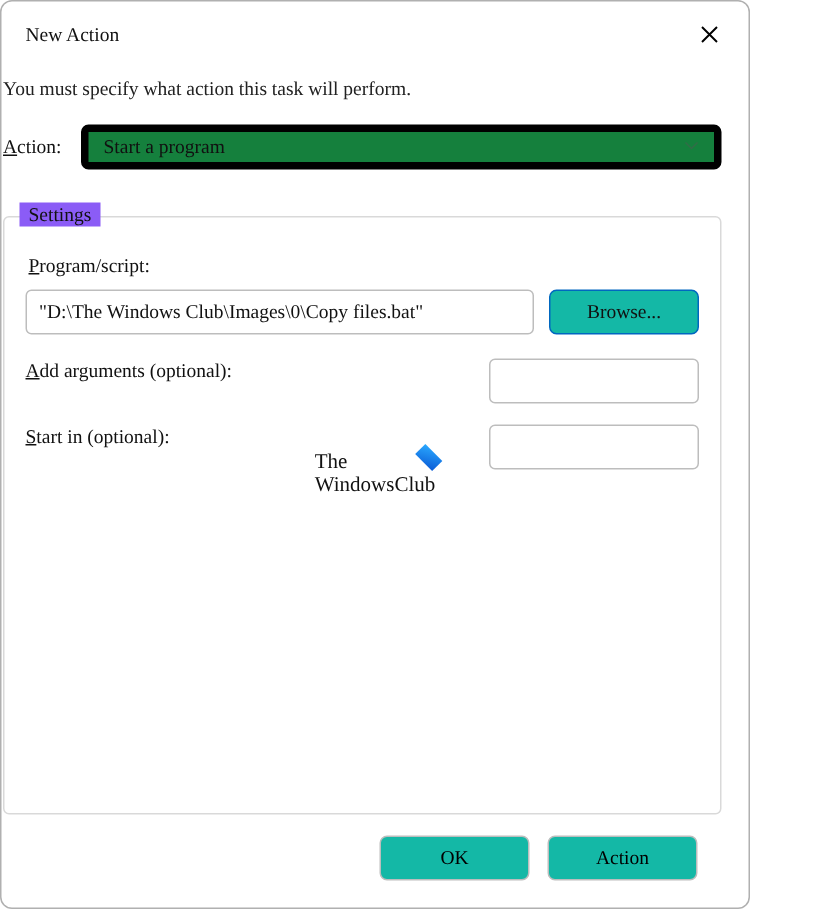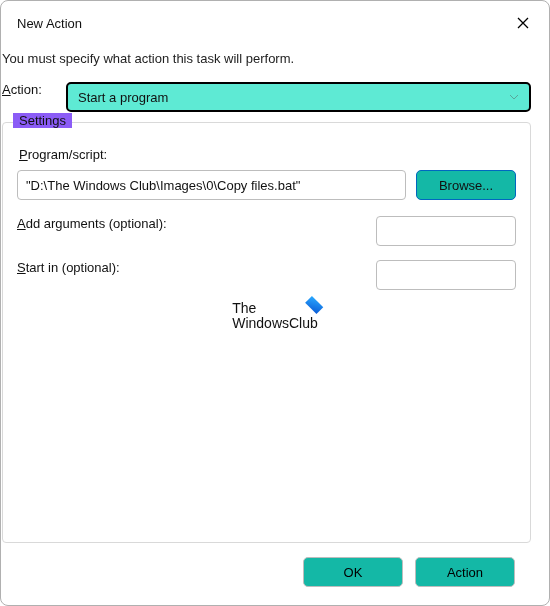--- a/index.html
+++ b/index.html
@@ -7,28 +7,29 @@
   body {
     width: 550px;
     height: 606px;
     background: #ffffff;
     font-family: "Segoe UI", Tahoma, sans-serif;
     font-size: 13px;
     color: #111;
     overflow: hidden;
   }
   .window {
-    width: 550px;
+    width: 500px;
     height: 606px;
     border: 1px solid #b0b0b0;
     border-radius: 8px;
     background: #fff;
     display: flex;
     flex-direction: column;
     position: relative;
+    font-family: Liberation Serif, serif;
   }
   .titlebar {
     display: flex;
     align-items: center;
     justify-content: space-between;
     padding: 8px 12px 4px 16px;
   }
   .titlebar .title { font-size: 13px; }
   .close-btn {
     width: 28px; height: 28px;
@@ -40,32 +41,32 @@
     flex:1;
     padding: 8px 18px 0 1px;
     display:flex; flex-direction:column;
   }
   .instruction {
     font-size: 13px;
     color: #222;
     margin: 2px 0 16px 0;
   }
   .row-action {
-    display:flex; gap:12px; margin-bottom:10px;
+    display:flex; align-items:center; margin-bottom:31px;
   }
   .row-action .lbl { min-width:52px; }
   .combo {
     flex:1;
     height:30px;
-    border:2px solid #000000;
+    border:5px solid #000000;
     border-radius:5px;
     display:flex; align-items:center; justify-content:space-between;
     padding:0 10px 0 10px;
     color:#111;
-    background:#5eead4;
+    background:#15803d;
   }
   .combo .chev { opacity:.45; }
   .fieldset {
     border:1px solid #d9d9d9;
     border-radius:4px;
     position:relative;
     padding: 18px 14px 14px 14px;
     flex:1;
   }
   .legend {

